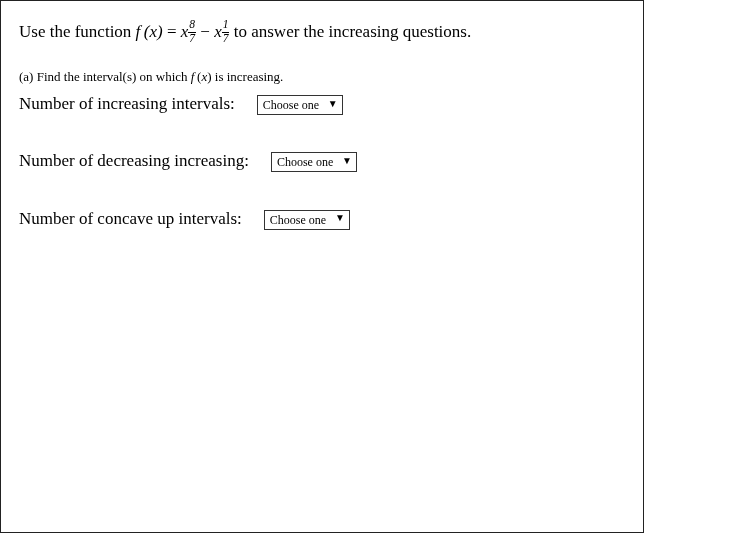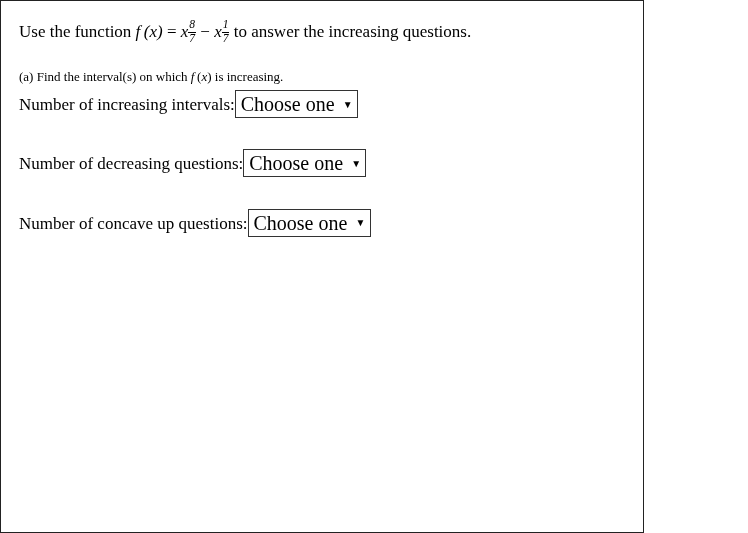--- a/index.html
+++ b/index.html
@@ -38,30 +38,30 @@
     .section-text {
       font-size: 13px;
       line-height: 1.6;
       margin-bottom: 2px;
     }
 
     .section-row {
       display: flex;
       align-items: center;
       flex-wrap: wrap;
-      gap: 0;
+      gap: 22px;
       font-size: 17px;
       line-height: 1.6;
     }
 
     .dropdown-select {
       border: 1.5px solid #333;
       background: #fff;
       font-family: "Times New Roman", Times, serif;
-      font-size: 20px;
+      font-size: 12px;
       padding: 2px 4px 2px 5px;
       cursor: pointer;
       appearance: none;
       -webkit-appearance: none;
       padding-right: 22px;
       background-image: none;
       position: relative;
     }
 
     .dropdown-wrapper {
@@ -166,37 +166,37 @@
           <option value="2">2</option>
           <option value="3">3</option>
           <option value="4">4</option>
         </select>
       </div>
     </div>
   </div>
 
   <div class="section">
     <div class="section-row">
-      <span>Number of decreasing questions:</span>
+      <span>Number of decreasing increasing:</span>
       <div class="dropdown-wrapper">
         <select class="dropdown-select">
           <option value="">Choose one</option>
           <option value="0">0</option>
           <option value="1">1</option>
           <option value="2">2</option>
           <option value="3">3</option>
           <option value="4">4</option>
         </select>
       </div>
     </div>
   </div>
 
   <div class="section">
     <div class="section-row">
-      <span>Number of concave up questions:</span>
+      <span>Number of concave up intervals:</span>
       <div class="dropdown-wrapper">
         <select class="dropdown-select">
           <option value="">Choose one</option>
           <option value="0">0</option>
           <option value="1">1</option>
           <option value="2">2</option>
           <option value="3">3</option>
           <option value="4">4</option>
         </select>
       </div>

